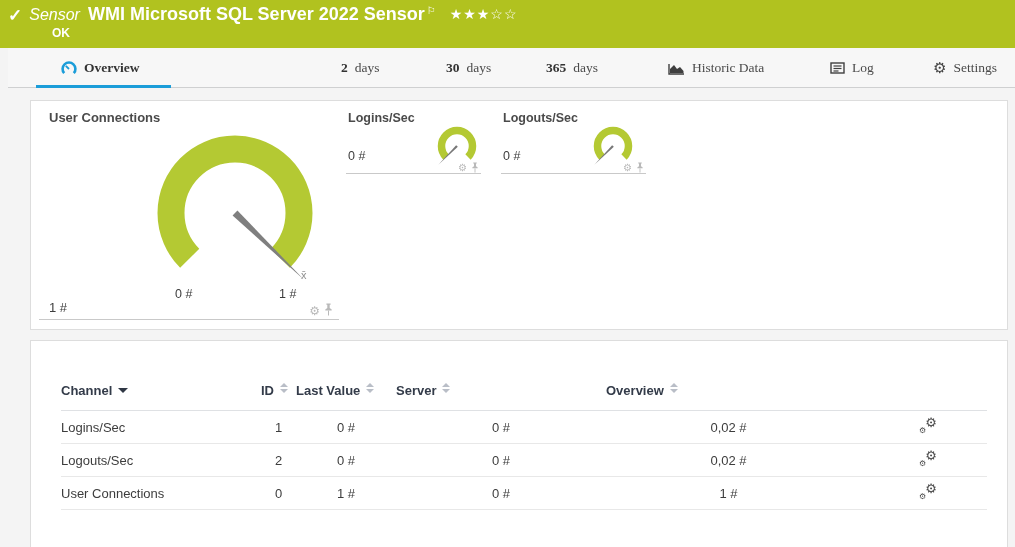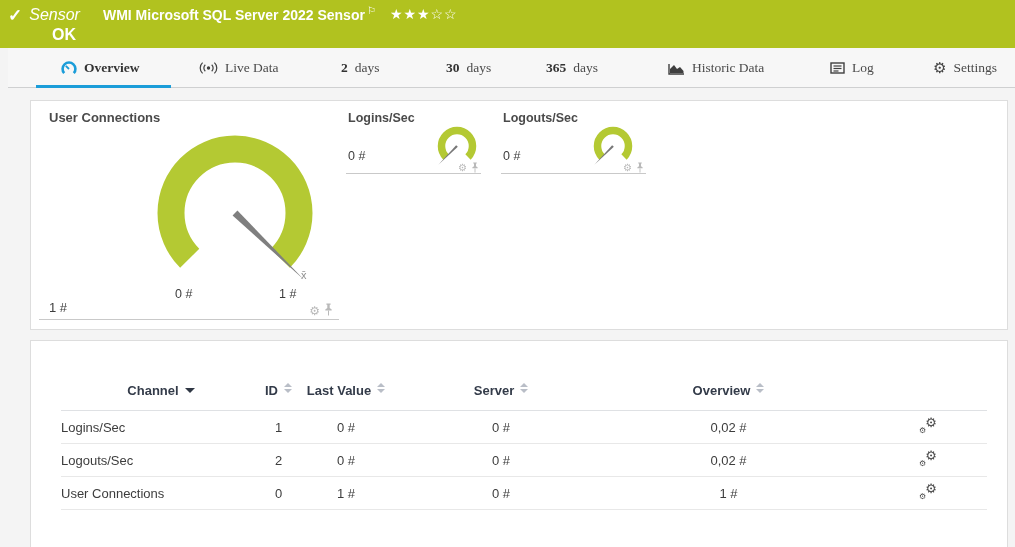--- a/index.html
+++ b/index.html
@@ -11,25 +11,25 @@
     color:#3d3d3d;
   }
 
   
   .topbar {
     position:absolute; left:0; top:0; width:1015px; height:48px;
     background:#b1c21f; color:#fff;
   }
   .topbar-line1 { position:absolute; left:8px; top:4px; display:flex; align-items:baseline; white-space:nowrap; }
   .check { font-size:17px; font-weight:bold; margin-right:7px; position:relative; top:1px; }
-  .kind  { font-style:italic; font-size:16px; margin-right:23px; }
-  .sensor-title { font-weight:bold; font-size:14px; }
+  .kind  { font-style:italic; font-size:16px; margin-right:8px; }
+  .sensor-title { font-weight:bold; font-size:18px; }
   .flag  { font-size:10px; position:relative; top:-6px; margin-left:2px; }
   .stars { margin-left:14px; font-size:14px; letter-spacing:1px; position:relative; top:-1px; }
-  .status-ok { position:absolute; left:52px; top:26px; font-size:16px; font-weight:bold; }
+  .status-ok { position:absolute; left:52px; top:26px; font-size:12px; font-weight:bold; }
 
   
   .tabbar {
     position:absolute; left:8px; top:48px; width:1015px; height:40px;
     background:#f7f7f7; border-bottom:1px solid #cfd0d1;font-family:Liberation Serif, serif;
   }
   .tab { position:absolute; top:0; height:40px; display:flex; align-items:center; gap:7px;
          font-size:13.5px; color:#4a4a4a; cursor:pointer; white-space:nowrap; }
   .tab .num { font-weight:bold; color:#333; }
   .tab.active { color:#333; font-weight:bold; }
@@ -63,21 +63,21 @@
   .small-tile .tile-title { left:2px; top:10px; font-size:12.5px; }
   .small-tile .tile-value { left:2px; top:48px; font-size:12.5px; }
   .small-gauge { position:absolute; top:23px; }
   #tile-logins  .small-gauge { left:87px; }
   #tile-logouts .small-gauge { left:88px; }
   .small-tile .tile-icons { right:2px; top:58px; }
   .small-tile .tile-icons .tiny-gear { font-size:10px; }
 
   
   table.channels { border-collapse:collapse; margin:42px 0 0 30px; width:926px; table-layout:fixed; }
-  table.channels th { font-size:13px; font-weight:bold; color:#333b49; text-align:center;
+  table.channels th { font-size:13px; font-weight:bold; color:#333b49; text-align:left;
                       padding:0 0 12px 0; border-bottom:1px solid #dfe1e4; white-space:nowrap; }
   table.channels td { font-size:13px; color:#3d3d3d; height:33px; border-bottom:1px solid #e8e8e8; white-space:nowrap; }
   .col-right { text-align:center; }
   .sort { display:inline-block; vertical-align:2px; margin-left:6px; }
   .sort i { display:block; width:0; height:0; border-left:4px solid transparent; border-right:4px solid transparent; }
   .sort .up   { border-bottom:4px solid #b9bec7; margin-bottom:2px; }
   .sort .down { border-top:4px solid #b9bec7; }
   .sorted-desc { display:inline-block; vertical-align:2px; margin-left:6px;
                  width:0; height:0; border-left:5px solid transparent; border-right:5px solid transparent;
                  border-top:5px solid #2f3744; }
@@ -108,32 +108,20 @@
   <div class="tab active" style="left:53px">
     <span>
         <svg width="16" height="15" viewBox="0 0 16 15">
           <path d="M3.2 12.2 A6.4 6.4 0 1 1 12.8 12.2" fill="none" stroke="#1b9dd9" stroke-width="2.6"></path>
           <line x1="8" y1="8" x2="4.8" y2="4.8" stroke="#1b9dd9" stroke-width="1.8"></line>
         </svg>
       </span>
     <span>Overview</span>
   </div>
 
-  <div class="tab" style="left:191px">
-    <span>
-        <svg width="19" height="14" viewBox="0 0 19 14">
-          <circle cx="9.5" cy="7" r="1.7" fill="#3f3f3f"></circle>
-          <path d="M6.3 3.8 A4.3 4.3 0 0 0 6.3 10.2" fill="none" stroke="#3f3f3f" stroke-width="1.2"></path>
-          <path d="M3.6 1.6 A7.3 7.3 0 0 0 3.6 12.4" fill="none" stroke="#3f3f3f" stroke-width="1.2"></path>
-          <path d="M12.7 3.8 A4.3 4.3 0 0 1 12.7 10.2" fill="none" stroke="#3f3f3f" stroke-width="1.2"></path>
-          <path d="M15.4 1.6 A7.3 7.3 0 0 1 15.4 12.4" fill="none" stroke="#3f3f3f" stroke-width="1.2"></path>
-        </svg>
-      </span>
-    <span>Live Data</span>
-  </div>
 
   <div class="tab" style="left:333px">
     <span class="num">2</span>
     <span>days</span>
   </div>
 
   <div class="tab" style="left:438px">
     <span class="num">30</span>
     <span>days</span>
   </div>

